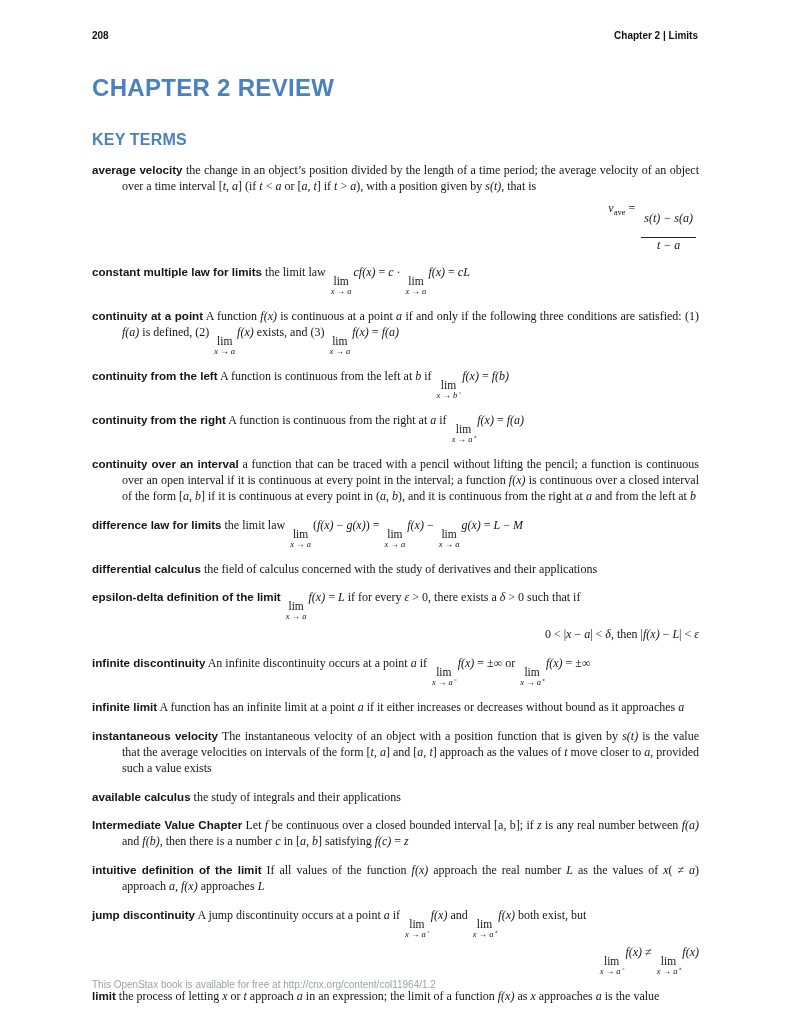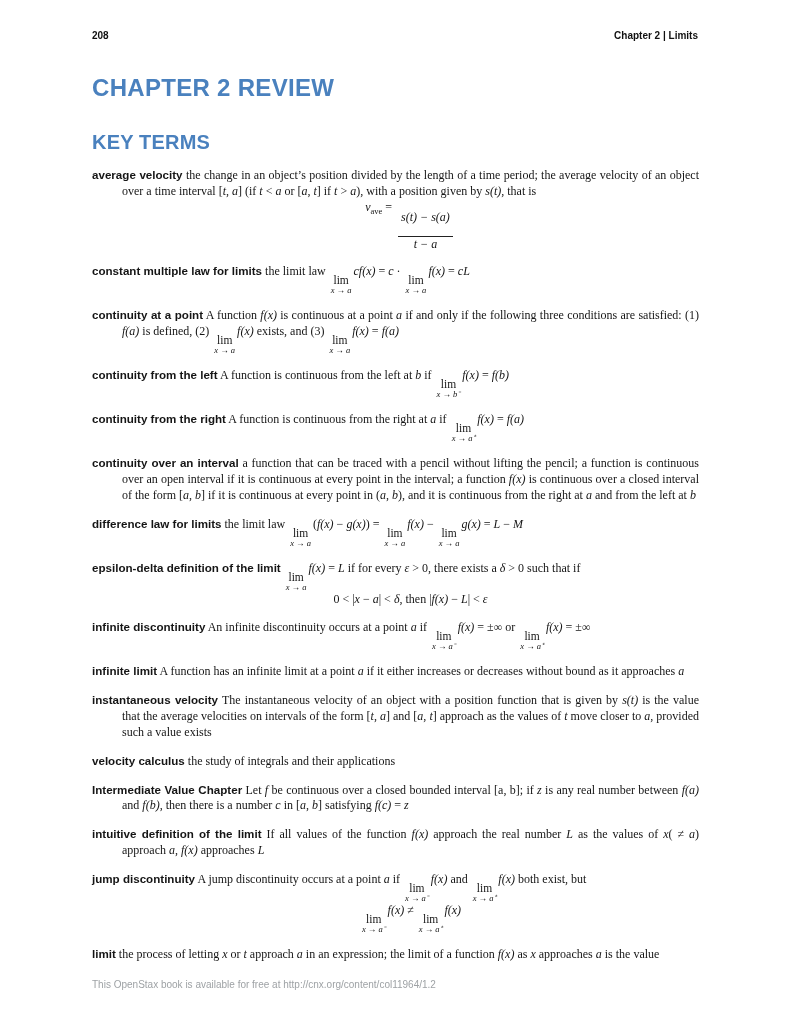--- a/index.html
+++ b/index.html
@@ -27,39 +27,39 @@
     position:absolute;top:74px;left:92px;width:607px;
   }
   .chapter-title{
     font-family:"Liberation Sans", sans-serif;
     font-size:24px;font-weight:bold;color:var(--blue);
     letter-spacing:0.3px;
     margin-bottom:29px;
   }
   .section-heading{
     font-family:"Liberation Sans", sans-serif;
-    font-size:20px;font-weight:bold;color:var(--blue);
+    font-size:16px;font-weight:bold;color:var(--blue);
     letter-spacing:0.2px;
     margin-bottom:13px;
   }
   .entry{
     font-size:12px;line-height:1.32;
     text-align:justify;
     padding-left:30px;text-indent:-30px;
     margin-bottom:12px;
   }
   .term{
     font-family:"Liberation Sans", sans-serif;
     font-weight:bold;font-size:11.6px;
   }
   .def i{font-style:italic;}
   .display-line{
     text-indent:0;
-    margin-top:0;margin-bottom:2px;
-    text-align:center;
+    margin-top:6px;margin-bottom:2px;
+    text-align:right;
   }
   .lim{
     display:inline-flex;flex-direction:column;align-items:center;
     vertical-align:-0.75em;
     margin:0 2px;
     text-indent:0;
   }
   .lim-top{font-size:11.5px;line-height:11px;font-style:normal;}
   .lim-sub{font-size:8.5px;line-height:9px;font-style:italic;white-space:nowrap;}
   .frac{
@@ -122,34 +122,35 @@
         <div class="entry"><span class="term">difference law for limits</span><span class="def"> the limit law <span class="lim">
               <span class="lim-top">lim</span>
               <span class="lim-sub">x → a</span>
             </span>(<i>f(x)</i> − <i>g(x)</i>) = <span class="lim">
               <span class="lim-top">lim</span>
               <span class="lim-sub">x → a</span>
             </span><i>f(x)</i> − <span class="lim">
               <span class="lim-top">lim</span>
               <span class="lim-sub">x → a</span>
             </span><i>g(x)</i> = <i>L</i> − <i>M</i></span></div>
+        <div class="entry"><span class="term">differential calculus</span><span class="def"> the field of calculus concerned with the study of derivatives and their applications</span></div>
         <div class="entry"><span class="term">epsilon-delta definition of the limit</span><span class="def"> <span class="lim">
               <span class="lim-top">lim</span>
               <span class="lim-sub">x → a</span>
             </span><i>f(x)</i> = <i>L</i> if for every <i>ε</i> &gt; 0, there exists a <i>δ</i> &gt; 0 such that if</span><div class="display-line def">0 &lt; |<i>x</i> − <i>a</i>| &lt; <i>δ</i>,  then |<i>f(x)</i> − <i>L</i>| &lt; <i>ε</i></div></div>
         <div class="entry"><span class="term">infinite discontinuity</span><span class="def"> An infinite discontinuity occurs at a point <i>a</i> if <span class="lim">
               <span class="lim-top">lim</span>
               <span class="lim-sub">x → a⁻</span>
             </span><i>f(x)</i> = ±∞ or <span class="lim">
               <span class="lim-top">lim</span>
               <span class="lim-sub">x → a⁺</span>
             </span><i>f(x)</i> = ±∞</span></div>
         <div class="entry"><span class="term">infinite limit</span><span class="def"> A function has an infinite limit at a point <i>a</i> if it either increases or decreases without bound as it approaches <i>a</i></span></div>
         <div class="entry"><span class="term">instantaneous velocity</span><span class="def"> The instantaneous velocity of an object with a position function that is given by <i>s(t)</i> is the value that the average velocities on intervals of the form [<i>t</i>, <i>a</i>] and [<i>a</i>, <i>t</i>] approach as the values of <i>t</i> move closer to <i>a</i>, provided such a value exists</span></div>
-        <div class="entry"><span class="term">velocity calculus</span><span class="def"> the study of integrals and their applications</span></div>
+        <div class="entry"><span class="term">available calculus</span><span class="def"> the study of integrals and their applications</span></div>
         <div class="entry"><span class="term">Intermediate Value Chapter</span><span class="def"> Let <i>f</i> be continuous over a closed bounded interval [a, b]; if <i>z</i> is any real number between <i>f(a)</i> and <i>f(b)</i>, then there is a number <i>c</i> in [<i>a</i>, <i>b</i>] satisfying <i>f(c)</i> = <i>z</i></span></div>
         <div class="entry"><span class="term">intuitive definition of the limit</span><span class="def"> If all values of the function <i>f(x)</i> approach the real number <i>L</i> as the values of <i>x</i>( ≠ <i>a</i>) approach <i>a</i>, <i>f(x)</i> approaches <i>L</i></span></div>
         <div class="entry"><span class="term">jump discontinuity</span><span class="def"> A jump discontinuity occurs at a point <i>a</i> if <span class="lim">
               <span class="lim-top">lim</span>
               <span class="lim-sub">x → a⁻</span>
             </span><i>f(x)</i> and <span class="lim">
               <span class="lim-top">lim</span>
               <span class="lim-sub">x → a⁺</span>
             </span><i>f(x)</i> both exist, but</span><div class="display-line def"><span class="lim">
               <span class="lim-top">lim</span>

